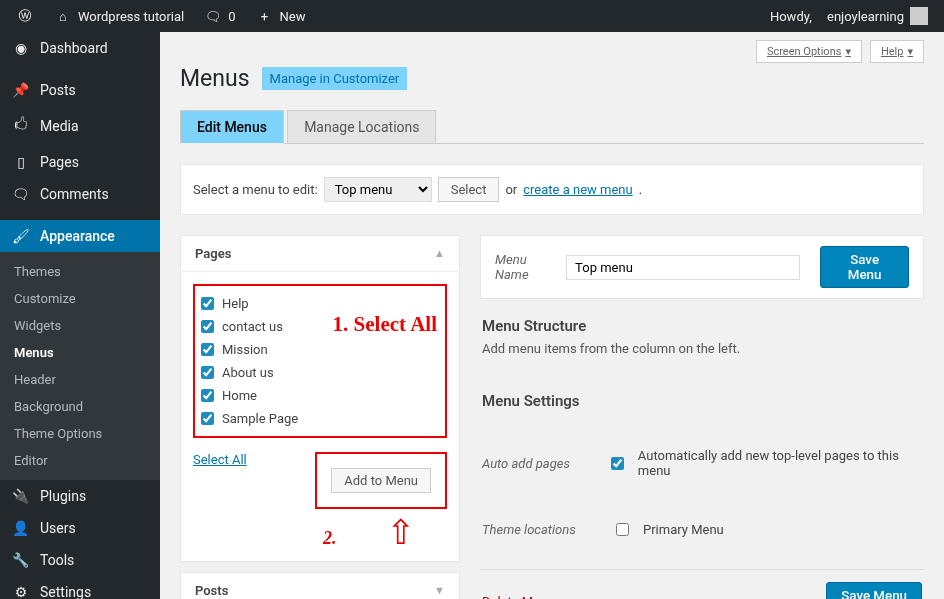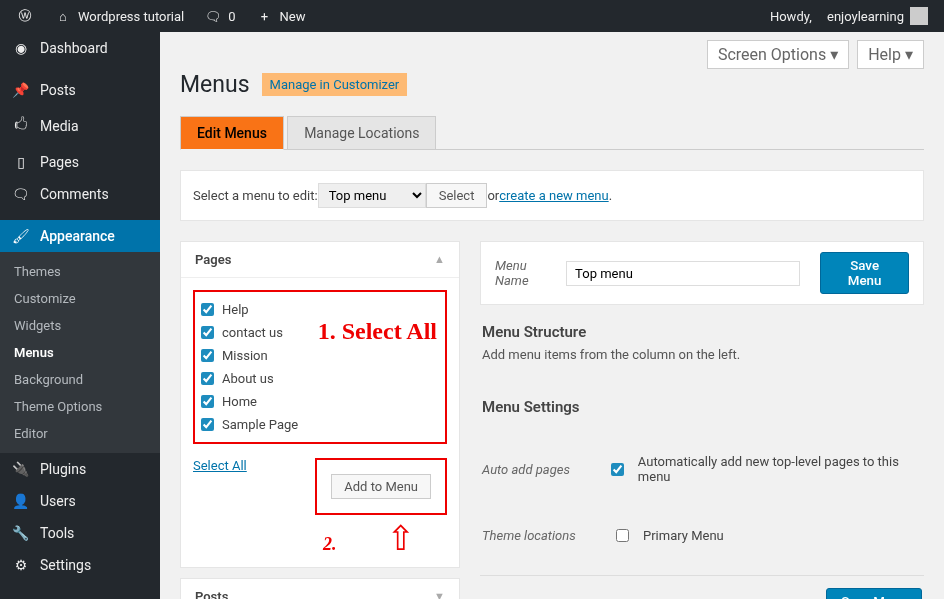--- a/index.html
+++ b/index.html
@@ -12,47 +12,47 @@
 .layout { display:flex; min-height:calc(100vh - 32px); }
 .sidebar { width:160px; background:#23282d; color:#eee; font-size:14px; }
 .sidebar-item { display:flex; align-items:center; gap:10px; padding:8px 12px; cursor:pointer; color:#eee; position:relative; }
 .sidebar-item.active { background:#0073aa; color:#fff; font-weight:500; }
 .sidebar-item.active::after { content:""; position:absolute; right:-8px; top:50%; transform:translateY(-50%); border:8px solid transparent; border-left-color:#0073aa; }
 .sidebar-sub { background:#32373c; padding:6px 0; }
 .sidebar-sub-item { padding:6px 14px; color:#b4b9be; font-size:13px; cursor:pointer; }
 .sidebar-sub-item.current { color:#fff; font-weight:600; }
 .main { flex:1; padding:0; }
 .top-actions { display:flex; justify-content:flex-end; gap:8px; padding:8px 20px 0; }
-.screen-btn { background:#fff; border:1px solid #ccc; padding:4px 10px; font-size:16px; color:#666; cursor:pointer; display:flex; align-items:center; gap:4px; }
+.screen-btn { background:#fff; border:1px solid #ccc; padding:4px 10px; font-size:11px; color:#666; cursor:pointer; display:flex; align-items:center; gap:4px;text-decoration:underline; }
 .page-header { padding:2px 20px 18px; display:flex; align-items:center; gap:12px; }
 .page-title { font-size:23px; font-weight:400; color:#23282d; }
 .link { color:#0073aa; text-decoration:none; cursor:pointer; }
 .tabs { border-bottom:1px solid #ccc; margin:0 20px; }
 .tab { display:inline-block; padding:8px 16px; background:#e5e5e5; border:1px solid #ccc; border-bottom:none; margin-bottom:-1px; cursor:pointer; color:#555; font-size:14px; }
-.tab.active { background:#f97316; border-bottom:1px solid #f1f1f1; color:#000; font-weight:500; }
-.select-bar { margin:20px; padding:12px; background:#fff; border:1px solid #e5e5e5; font-size:13px; display:flex; align-items:center; }
+.tab.active { background:#7dd3fc; border-bottom:1px solid #f1f1f1; color:#000; font-weight:500; }
+.select-bar { margin:20px; padding:12px; background:#fff; border:1px solid #e5e5e5; font-size:13px; display:flex; align-items:center; gap:6px; }
 .select-bar select { padding:3px 22px 3px 6px; border:1px solid #ddd; font-size:13px; }
 .btn { background:#f7f7f7; border:1px solid #ccc; padding:4px 12px; cursor:pointer; font-size:13px; color:#555; }
 .btn-primary { background:#0085ba; border:1px solid #006799; color:#fff; padding:5px 14px; font-weight:500; border-radius:3px; }
 .columns { display:flex; gap:20px; margin:0 20px; align-items:flex-start; }
 .col-left { width:280px; }
 .col-right { flex:1; }
 .acc-box { background:#fff; border:1px solid #e5e5e5; margin-bottom:10px; }
 .acc-head { padding:10px 14px; font-weight:600; display:flex; justify-content:space-between; align-items:center; cursor:pointer; border-bottom:1px solid #eee; }
 .acc-head.collapsed { border-bottom:none; }
 .chev { color:#aaa; font-size:11px; }
 .acc-body { padding:12px; }
 .subtabs { display:flex; gap:14px; font-size:13px; border-bottom:1px solid #ddd; padding-bottom:8px; margin-bottom:8px; }
 .subtab { cursor:pointer; }
 .subtab.active { color:#444; font-weight:500; }
 .subtab:not(.active){ color:#0073aa; }
 .checklist { border:2px solid #e00; padding:6px; margin-bottom:8px; position:relative; }
 .check-row { display:flex; align-items:center; gap:8px; padding:4px 0; font-size:13px; }
 .check-row input { accent-color:#1e8cbe; }
-.annot1 { position:absolute; right:8px; top:26px; color:#e00; font-family:Georgia,serif; font-size:24px; font-weight:bold; }
+.annot1 { position:absolute; right:8px; top:26px; color:#e00; font-family:Georgia,serif; font-size:21px; font-weight:bold; }
 .acc-foot { display:flex; justify-content:space-between; align-items:flex-start; padding:6px 0 0; }
 .foot-box { border:2px solid #e00; padding:14px; }
 .arrow-up { color:#e00; font-size:34px; line-height:1; margin:6px 0 0 50px; display:inline-block; }
 .annot2 { color:#e00; font-family:Georgia,serif; font-size:18px; font-style:italic; font-weight:bold; display:inline-block; margin-left:130px; }
 .menu-bar { background:#fff; border:1px solid #e5e5e5; padding:10px 14px; display:flex; align-items:center; gap:10px; }
 .menu-bar label { font-style:italic; color:#666; }
 .menu-bar input { border:1px solid #ddd; padding:4px 8px; width:260px; font-size:13px; }
 .sect { padding:18px 2px; }
 .sect-title { font-size:15px; font-weight:600; margin-bottom:6px; }
 .sect-desc { font-size:13px; color:#555; }
@@ -118,20 +118,21 @@
     <div style="height:10px"></div>
     <div class="sidebar-item active">
         <span class="icon">🖌</span>
         <span>Appearance</span>
       </div>
     <div class="sidebar-sub">
       <div class="sidebar-sub-item">Themes</div>
       <div class="sidebar-sub-item">Customize</div>
       <div class="sidebar-sub-item">Widgets</div>
       <div class="sidebar-sub-item current">Menus</div>
+      <div class="sidebar-sub-item">Header</div>
       <div class="sidebar-sub-item">Background</div>
       <div class="sidebar-sub-item">Theme Options</div>
       <div class="sidebar-sub-item">Editor</div>
     </div>
     <div class="sidebar-item">
         <span class="icon">🔌</span>
         <span>Plugins</span>
       </div>
     <div class="sidebar-item">
         <span class="icon">👤</span>
@@ -155,21 +156,21 @@
           <span>▾</span>
         </div>
       <div class="screen-btn">
           <span>Help</span> 
           <span>▾</span>
         </div>
     </div>
 
     <div class="page-header">
       <h1 class="page-title">Menus</h1>
-      <a class="link" style="background:#fdba74;padding:4px 8px;">Manage in Customizer</a>
+      <a class="link" style="background:#7dd3fc;padding:4px 8px;">Manage in Customizer</a>
     </div>
 
     <div class="tabs">
       <span class="tab active">Edit Menus</span>
       <span class="tab">Manage Locations</span>
     </div>
 
     <div class="select-bar">
       <span>Select a menu to edit:</span>
       <select><option>Top menu</option></select>

